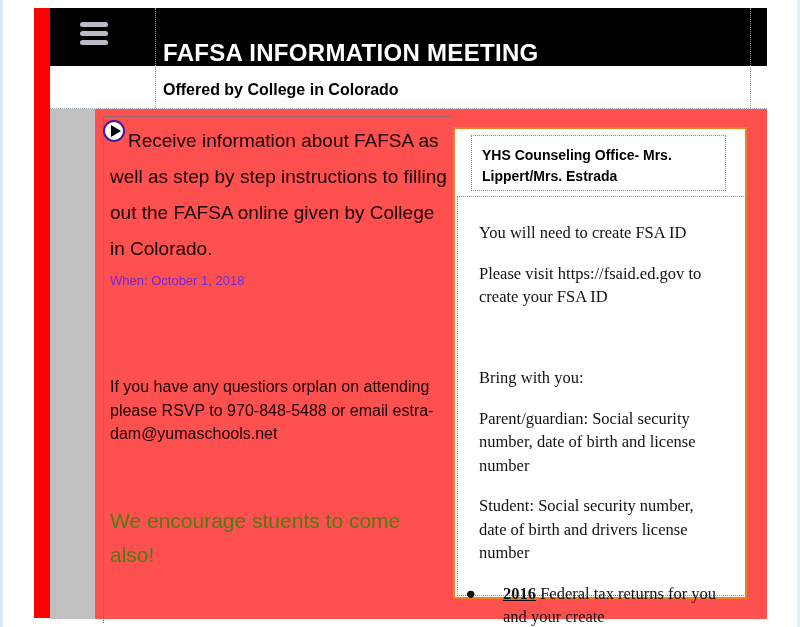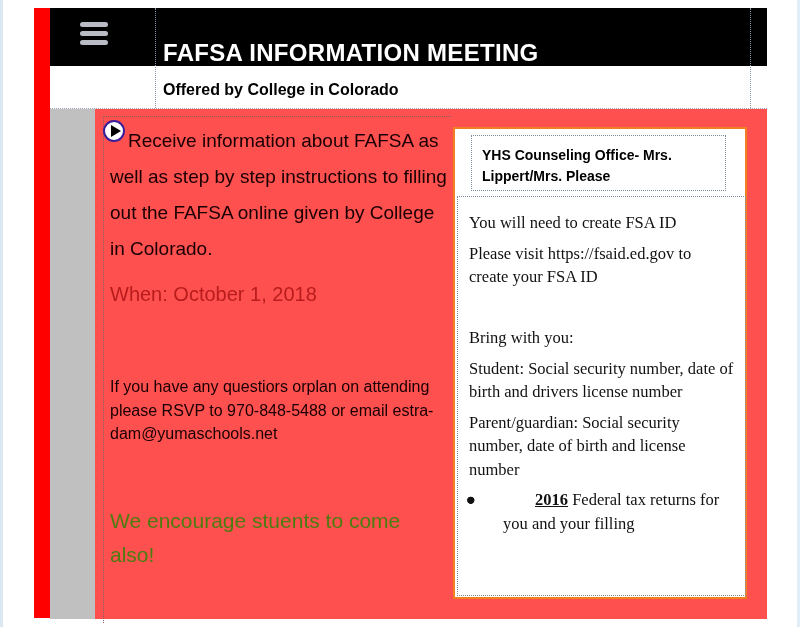--- a/index.html
+++ b/index.html
@@ -14,32 +14,32 @@
   .v-divider-r { position:absolute; left:750px; top:8px; width:0; height:102px; border-left:1px dotted #8a96a6; }
   .title { position:absolute; left:163px; top:25px; color:#ffffff; font-weight:bold; font-size:24px; letter-spacing:0.3px;margin-top:14px; }
   .subtitle-row { position:absolute; left:50px; top:66px; width:717px; height:42px; background:#ffffff; border-bottom:1px dotted #9aa4b2; }
   .subtitle { position:absolute; left:163px; top:81px; font-weight:bold; font-size:16px; color:#000; }
   .gray-col { position:absolute; left:50px; top:109px; width:45px; height:510px; background:#c0c0c0; }
   .red-panel { position:absolute; left:95px; top:109px; width:672px; height:510px; background:#ff5050; }
   .left-box { position:absolute; left:103px; top:116px; width:347px; height:506px; border-left:1px dotted #8a6060; border-top:1px dotted #8a6060; }
   .play-icon { position:absolute; left:103px; top:120px; width:22px; height:22px; border:2px solid #3a1f9a; border-radius:50%; background:#fff; box-sizing:border-box; }
   .play-icon:after { content:""; position:absolute; left:6px; top:3px; border-left:10px solid #000; border-top:6px solid transparent; border-bottom:6px solid transparent; }
   .intro { position:absolute; left:110px; top:123px; width:340px; font-size:19px; line-height:36px; color:#1a0000; text-indent:18px; }
-  .details { position:absolute; left:110px; top:282px; width:340px; font-size:20px; line-height:25px; color:#b91c1c; }
+  .details { position:absolute; left:110px; top:268px; width:340px; font-size:13px; line-height:25px; color:#6d28d9; }
   .rsvp { position:absolute; left:110px; top:375px; width:340px; font-size:16px; line-height:23.5px; color:#1a0000; }
   .encourage { position:absolute; left:110px; top:504px; width:330px; font-size:21px; line-height:34px; color:#4d7c0f; }
   .right-outer { position:absolute; left:453px; top:127px; width:294px; height:472px; background:#ffffff; border:2px solid #f08020; box-sizing:border-box; }
   .office-box { position:absolute; left:471px; top:135px; width:255px; height:56px; border:1px dotted #7f8a9a; box-sizing:border-box; padding:9px 10px; font-weight:bold; font-size:14px; line-height:21px; color:#000; }
   .info-box { position:absolute; left:457px; top:196px; width:289px; height:400px; border:1px dotted #7f8a9a; box-sizing:border-box; padding:7px 4px; font-family:"Liberation Serif", serif; font-size:16.5px; line-height:23.5px; color:#111; }
-  .info-box p { margin:7px; }
+  .info-box p { margin:17px; }
   .info-box .gap { height:23.5px; }
   .info-box ul { list-style:none; padding:0; margin:0; }
   .info-box li { position:relative; padding-left:41px; }
   .info-box li .bullet { position:absolute; left:4px; top:0; }
-  .u { text-decoration:underline; font-weight:bold;margin-left:32px; }
+  .u { text-decoration:underline; font-weight:bold; }
 </style>
 </head>
 <body>
 
 <div class="page-edge"></div>
 <div class="page-edge-r"></div>
 <div class="red-strip"></div>
 
 <div class="header-bar"></div>
 <div class="menu-icon">
@@ -59,30 +59,30 @@
 
 <div class="play-icon"></div>
 <div class="intro">Receive information about FAFSA as well as step by step instructions to filling out the FAFSA online given by College in Colorado.</div>
 <div class="details">
   <div>When: October 1, 2018</div>
 </div>
 <div class="rsvp">If you have any questiors orplan on attending please RSVP to 970-848-5488 or email estra-dam@yumaschools.net</div>
 <div class="encourage">We encourage stuents to come also!</div>
 
 <div class="right-outer"></div>
-<div class="office-box">YHS Counseling Office-  Mrs. Lippert/Mrs. Please</div>
+<div class="office-box">YHS Counseling Office-  Mrs. Lippert/Mrs. Estrada</div>
 <div class="info-box">
   <p>You will need to create FSA ID</p>
   <p>Please visit https://fsaid.ed.gov to create your FSA ID</p>
   <div class="gap"></div>
   <p>Bring with you:</p>
+  <p>Parent/guardian: Social security number, date of birth and license number</p>
   <p>Student: Social security number, date of birth and drivers license number</p>
-  <p>Parent/guardian: Social security number, date of birth and license number</p>
   <ul>
     <li>
       <span class="bullet">●</span>
     </li>
     <li>
       <span class="bullet">●</span>
-      <span class="u">2016</span><span> Federal tax returns for you and your filling</span>
+      <span class="u">2016</span><span> Federal tax returns for you and your create</span>
     </li>
   </ul>
 </div>
 
 </body></html>

